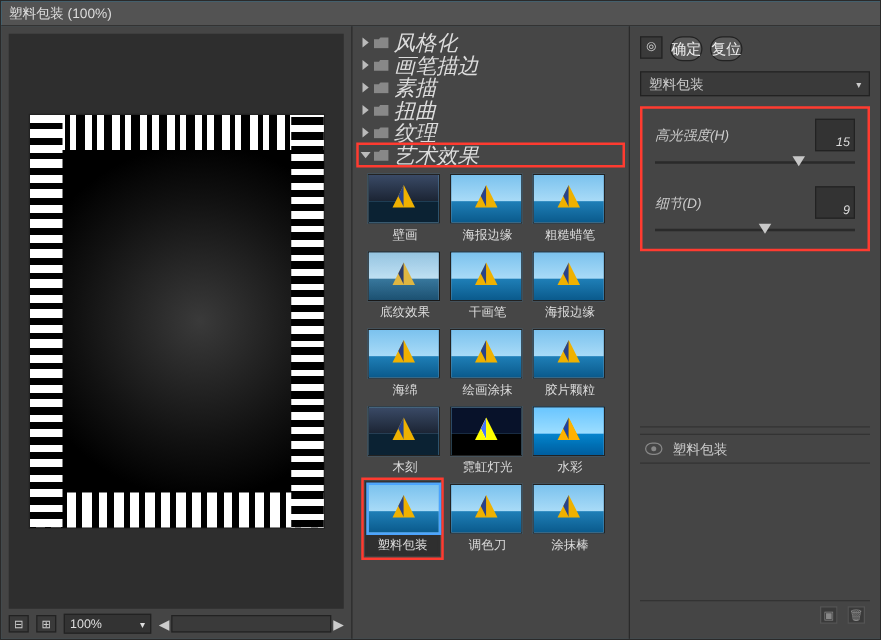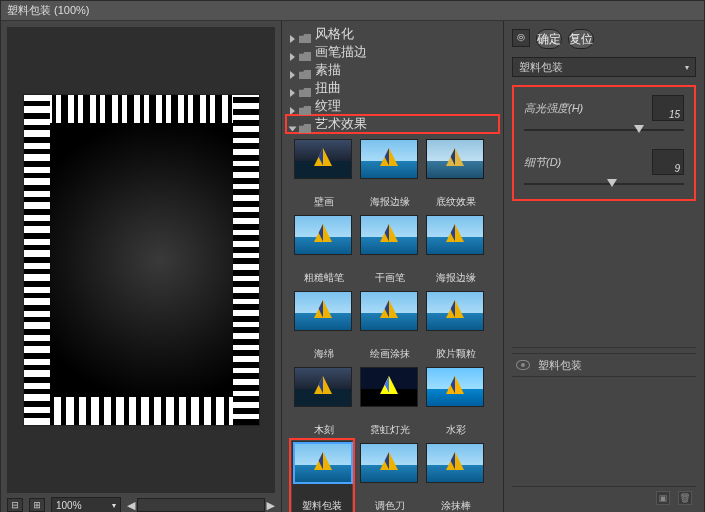--- a/index.html
+++ b/index.html
@@ -39,33 +39,33 @@
     opacity:0;
   }
   .zoom-bar { height: 24px; display: flex; align-items: center; gap: 6px; padding: 2px 0; }
   .zm-btn { width: 16px; height: 14px; background: #3a3a3a; border: 1px solid #222; color:#ccc; display:flex; align-items:center; justify-content:center; font-size:9px; }
   .zoom-field { width: 70px; height: 16px; background:#333; border:1px solid #222; color:#ddd; font-size:10px; padding:0 4px; display:flex; align-items:center; justify-content:space-between; }
   .zoom-field .chev { font-size:8px; }
   .hscroll { flex:1; height:14px; background:#3a3a3a; border:1px solid #222; }
   .hscroll-wrap { display:flex; align-items:center; gap:2px; flex:1; }
 
   .gallery-pane { flex:1; background:#464646; border-left:1px solid #2a2a2a; border-right:1px solid #2a2a2a; padding:4px; overflow:hidden; }
-  .cat { display:flex; align-items:flex-end; gap:4px; height:18px; padding:0 4px; color:#ddd; font-size:13px; cursor:default; }
+  .cat { display:flex; align-items:center; gap:4px; height:18px; padding:0 4px; color:#ddd; font-size:17px; cursor:default;font-style:italic; }
   .cat .tri { width:0;height:0;border-top:4px solid transparent;border-bottom:4px solid transparent;border-left:5px solid #bbb; }
   .cat.open .tri { transform: rotate(90deg); }
   .cat .fld { width:12px; height:9px; background:#888; display:inline-block; clip-path: polygon(0 20%,35% 20%,45% 0,100% 0,100% 100%,0 100%); }
   .cat.sel { outline:2px solid #ff3b30; outline-offset:-1px; }
   .thumbs { display:grid; grid-template-columns: repeat(3, 60px); gap:6px 6px; padding:6px 4px 0 8px; }
   .thumb { width:60px; text-align:center; }
   .thumb .pic { width:58px; height:40px; border:1px solid #222; background:#6fb7e6; position:relative; overflow:hidden; }
   .thumb .pic .sky { position:absolute; inset:0 0 45% 0; background:linear-gradient(#7bc2ee,#a9dbf7); }
   .thumb .pic .sea { position:absolute; inset:55% 0 0 0; background:linear-gradient(#1f7fb7,#0a5a8c); }
   .thumb .pic .sail { position:absolute; left:50%; top:20%; width:0;height:0; border-left:9px solid transparent;border-right:9px solid transparent;border-bottom:18px solid #efb100; transform:translateX(-50%); }
   .thumb .pic .sail::after{content:"";position:absolute;left:-9px;top:0;width:0;height:0;border-left:9px solid transparent;border-right:9px solid transparent;border-bottom:18px solid #28428a; clip-path: polygon(0 0,50% 0,50% 100%); }
-  .thumb .lbl { color:#ddd; font-size:10px; margin-top:16px; white-space:nowrap; overflow:hidden; }
+  .thumb .lbl { color:#ddd; font-size:10px; margin-top:2px; white-space:nowrap; overflow:hidden; }
   .thumb.sel .pic { border:1px solid #4aa3ff; box-shadow:0 0 0 1px #4aa3ff; }
   .thumb.sel { background:#2f2f2f; outline:2px solid #ff3b30; outline-offset:1px; padding:2px; margin:-2px; }
   .thumb.sel .lbl { background:#2f2f2f; }
   .thumb .pic.dark .sky{ background:linear-gradient(#3a4a66,#1b2433);} 
   .thumb .pic.dark .sea{ background:#0b2233;}
   .thumb .pic.gray { filter:grayscale(0.4) contrast(1.1); }
   .thumb .pic.wc { filter:blur(0.6px) saturate(1.3);} 
   .thumb .pic.night .sky{ background:#08122a;} .thumb .pic.night .sea{ background:#000;} .thumb .pic.night .sail{ filter:brightness(1.8);} 
 
   .right-pane { width:200px; background:#454545; padding:8px 8px; display:flex; flex-direction:column; gap:8px; }
@@ -173,34 +173,34 @@
           </div>
           <div class="thumb">
             <div class="pic ">
               <div class="sky"></div>
               <div class="sea"></div>
               <div class="sail"></div>
             </div>
             <div class="lbl">海报边缘</div>
           </div>
           <div class="thumb">
+            <div class="pic ">
+              <div class="sky"></div>
+              <div class="sea"></div>
+              <div class="sail"></div>
+            </div>
+            <div class="lbl">粗糙蜡笔</div>
+          </div>
+          <div class="thumb">
             <div class="pic gray">
               <div class="sky"></div>
               <div class="sea"></div>
               <div class="sail"></div>
             </div>
             <div class="lbl">底纹效果</div>
-          </div>
-          <div class="thumb">
-            <div class="pic ">
-              <div class="sky"></div>
-              <div class="sea"></div>
-              <div class="sail"></div>
-            </div>
-            <div class="lbl">粗糙蜡笔</div>
           </div>
           <div class="thumb">
             <div class="pic ">
               <div class="sky"></div>
               <div class="sea"></div>
               <div class="sail"></div>
             </div>
             <div class="lbl">干画笔</div>
           </div>
           <div class="thumb">

